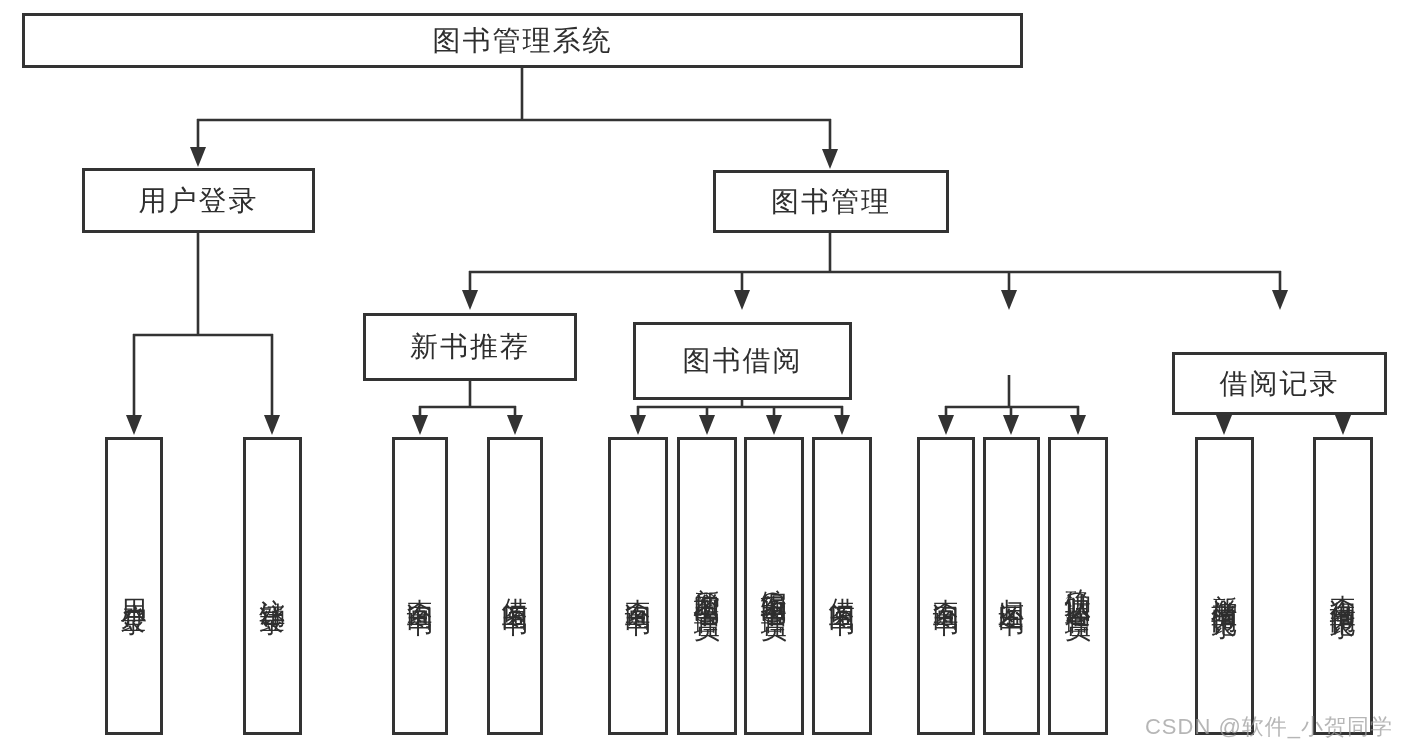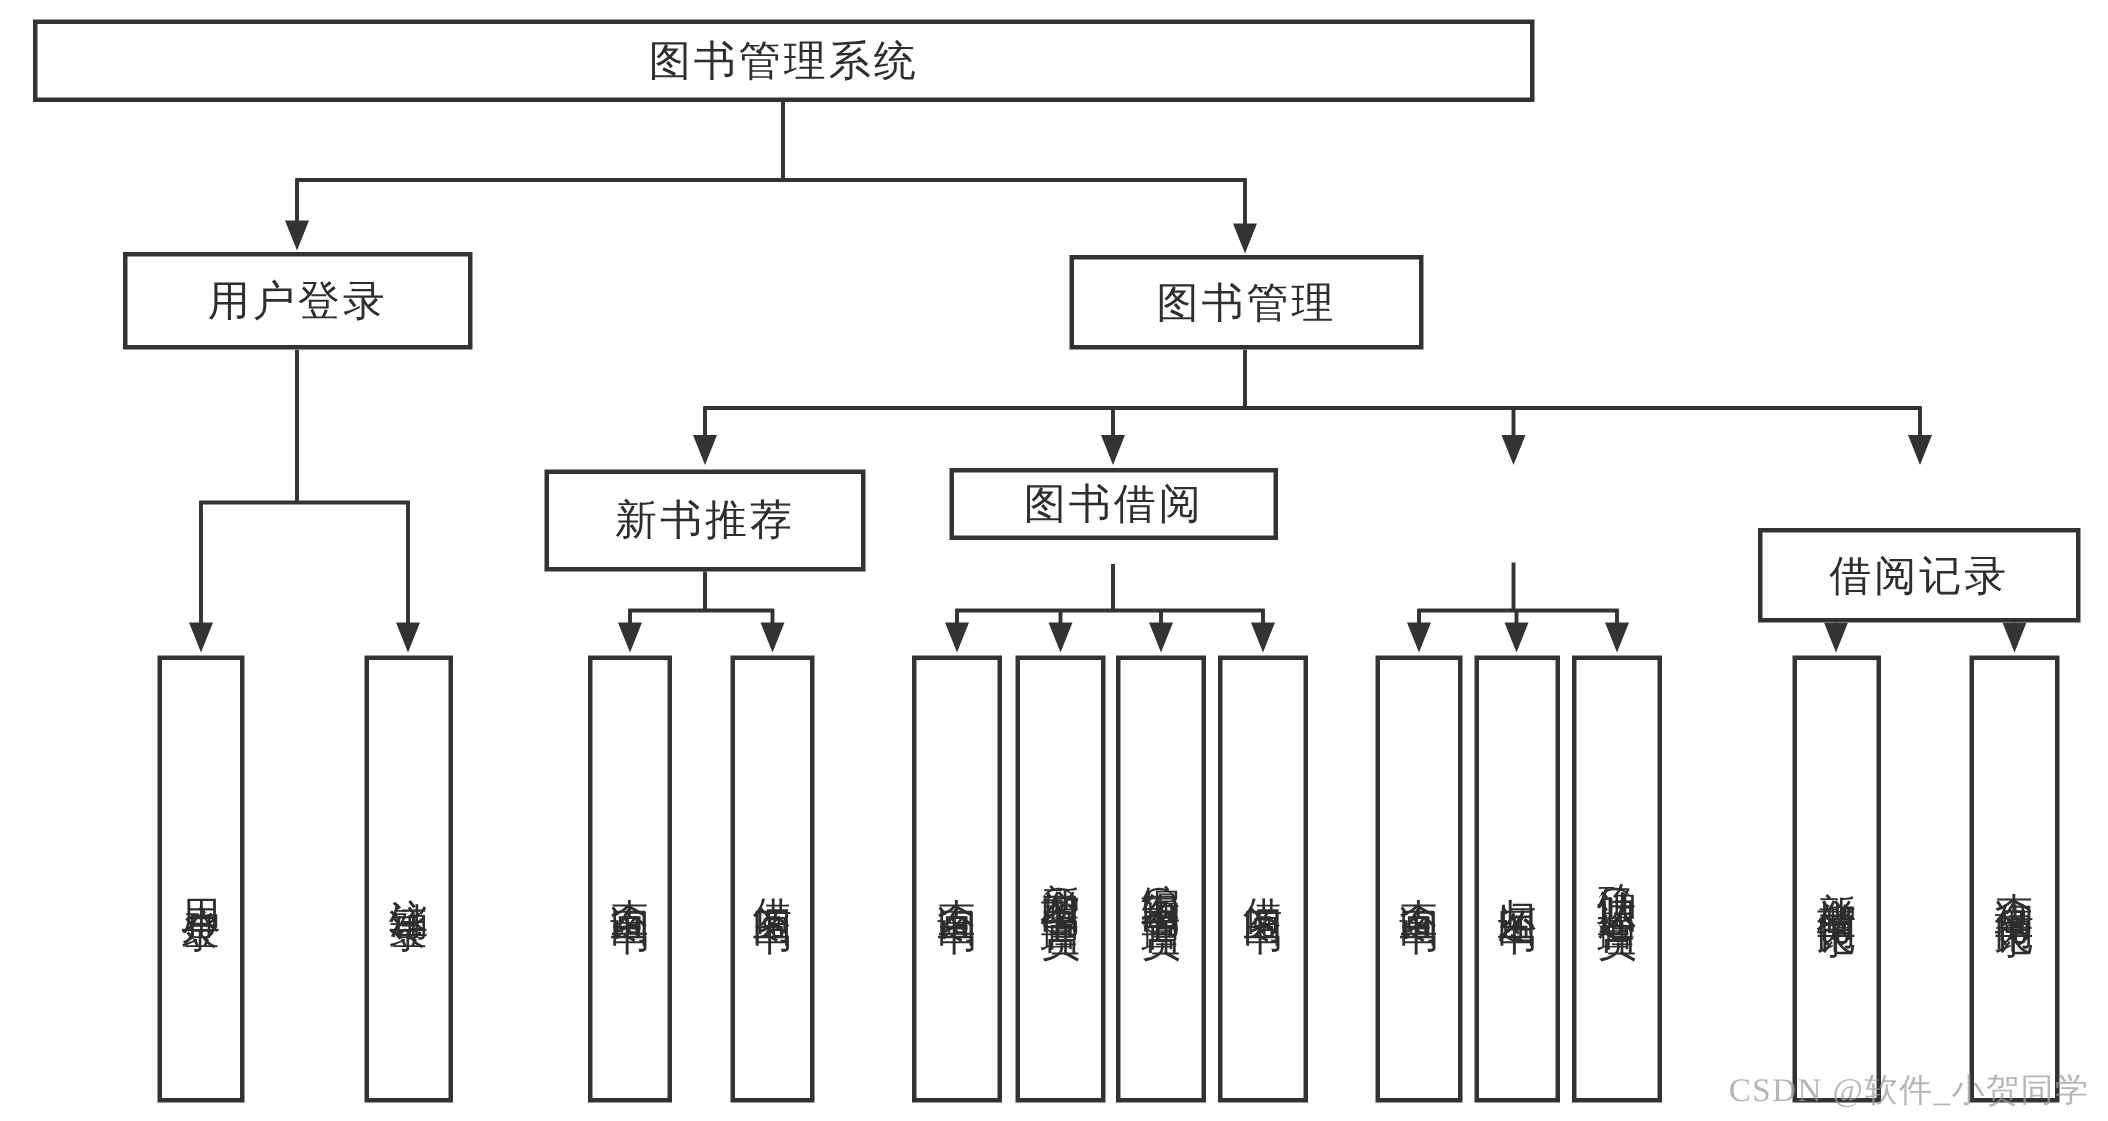--- a/index.html
+++ b/index.html
@@ -17,21 +17,21 @@
   }
   .h-label { font-size:28px; letter-spacing:2px; white-space:nowrap; }
   .leaf > span {
     writing-mode:vertical-rl; text-orientation:mixed;
     font-size:26px; letter-spacing:4px; line-height:1.1;
     color:#2e2e2e; white-space:nowrap;
   }
   .watermark {
     position:absolute; right:12px; top:712px;
     font-size:22px; color:rgba(158,158,158,0.75);
-    letter-spacing:1px; white-space:nowrap; z-index:5;font-family:Liberation Serif, serif;
+    letter-spacing:1px; white-space:nowrap; z-index:5;
   }
 </style>
 </head>
 <body>
 
 <div class="stage">
 
   <svg class="connectors" width="1405" height="747" viewBox="0 0 1405 747" xmlns="http://www.w3.org/2000/svg">
     <g stroke="#333333" stroke-width="2.6" fill="none">
 
@@ -82,21 +82,21 @@
   <div class="box" style="left:82px; top:168px; width:233px; height:65px;">
     <span class="h-label">用户登录</span>
   </div>
   <div class="box" style="left:713px; top:170px; width:236px; height:63px;">
     <span class="h-label">图书管理</span>
   </div>
 
   <div class="box" style="left:363px; top:313px; width:214px; height:68px;">
     <span class="h-label">新书推荐</span>
   </div>
-  <div class="box" style="left:633px; top:312px; width:219px; height:48px;">
+  <div class="box" style="left:633px; top:322px; width:219px; height:78px;">
     <span class="h-label">图书借阅</span>
   </div>
   <div class="box" style="left:1172px; top:312px; width:215px; height:63px;margin-top:40px;">
     <span class="h-label">借阅记录</span>
   </div>
 
   <div class="box leaf" style="left:105px; top:437px; width:58px; height:298px;">
     <span>用户登录</span>
   </div>
   <div class="box leaf" style="left:243px; top:437px; width:59px; height:298px;">

